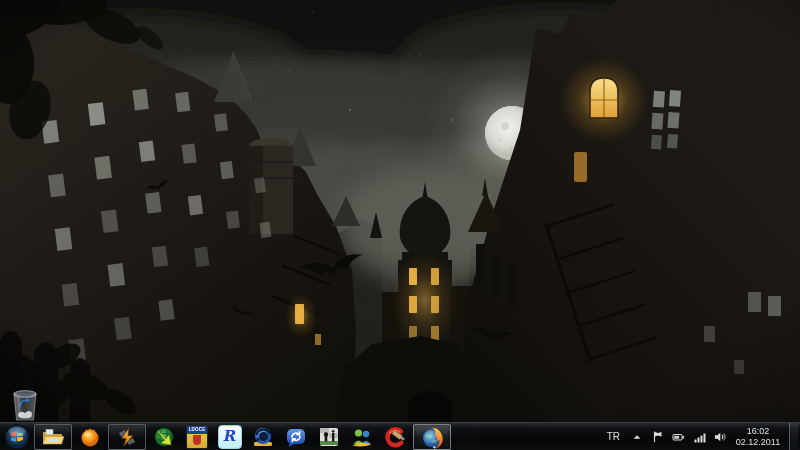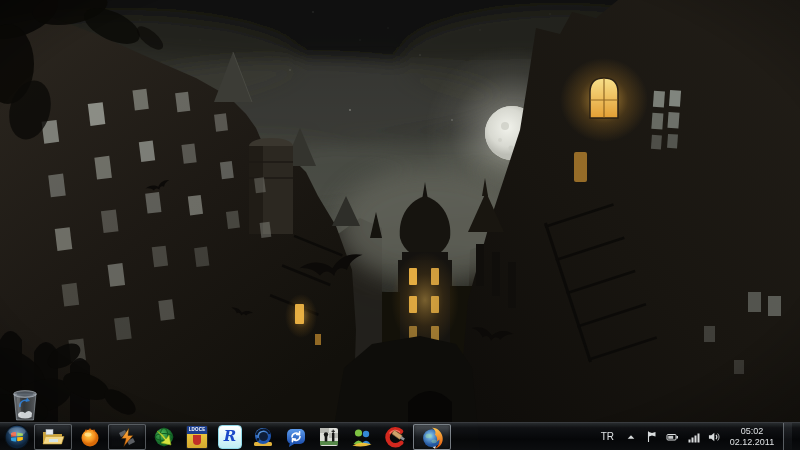--- a/index.html
+++ b/index.html
@@ -19,21 +19,21 @@
     display:flex;align-items:center;box-sizing:border-box;}
   button{background:none;border:none;padding:0;margin:0;cursor:pointer;}
   .start{width:34px;height:28px;display:flex;align-items:center;justify-content:center;}
   .apps{display:flex;align-items:center;height:28px;gap:3px;}
   .task{width:30px;height:26px;display:flex;align-items:center;justify-content:center;border-radius:2px;}
   .task.framed{width:38px;border:1px solid rgba(140,146,152,.55);
     background:linear-gradient(180deg,rgba(120,128,136,.28),rgba(40,44,48,.18) 50%,rgba(10,12,14,.2));
     box-shadow:inset 0 0 3px rgba(0,0,0,.6);}
   .task.active{background:linear-gradient(180deg,rgba(170,180,190,.38),rgba(90,100,110,.22) 50%,rgba(30,34,38,.25));
     border-color:rgba(170,178,186,.65);}
-  .tray{margin-left:auto;display:flex;align-items:center;gap:8px;padding-right:8px;height:28px;}
+  .tray{margin-left:auto;display:flex;align-items:center;gap:8px;padding-right:2px;height:28px;}
   .lang{color:var(--taskbar-text,#dfe2e4);font-size:10px;padding:0 2px;}
   .tray-ic{display:flex;align-items:center;justify-content:center;width:13px;height:14px;}
   .clock{color:var(--taskbar-text,#dfe2e4);font-size:9px;line-height:10.5px;text-align:center;min-width:46px;}
   .showdesk{width:8px;height:28px;border-left:1px solid rgba(150,156,162,.55);
     background:linear-gradient(180deg,rgba(90,96,102,.25),rgba(20,24,28,.2));}
   .ldoce{width:20px;height:22px;border-radius:2px;overflow:hidden;display:flex;flex-direction:column;border:1px solid #222;}
   .ldoce .top{background:#1c3f8f;color:#fff;font-size:4.5px;font-weight:bold;text-align:center;line-height:8px;height:8px;letter-spacing:.2px;}
   .ldoce .bottom{flex:1;background:linear-gradient(180deg,#e8c33c,#d4a92e);position:relative;}
   .ldoce .shield{position:absolute;left:6px;top:1px;width:8px;height:10px;background:#c03028;border-radius:0 0 4px 4px;}
   .rplayer{width:22px;height:22px;border-radius:4px;background:linear-gradient(180deg,#ffffff,#bfeef5);
@@ -516,20 +516,20 @@
 
       <span class="tray-ic">
         <svg width="14" height="12" viewBox="0 0 14 12">
           <path d="M1,4.2 H3.6 L6.8,1.5 V10.5 L3.6,7.8 H1 Z" fill="#d9dcdd"></path>
           <path d="M8.6,3.8 A3.3,3.3 0 0 1 8.6,8.2" fill="none" stroke="#d9dcdd" stroke-width="1.2"></path>
           <path d="M10.4,2.2 A5.5,5.5 0 0 1 10.4,9.8" fill="none" stroke="#d9dcdd" stroke-width="1" opacity=".85"></path>
         </svg>
       </span>
 
       <div class="clock">
-        <div>05:02</div>
+        <div>16:02</div>
         <div>02.12.2011</div>
       </div>
 
       <div class="showdesk"></div>
     </div>
   </div>
 </div>
 
 </body></html>

